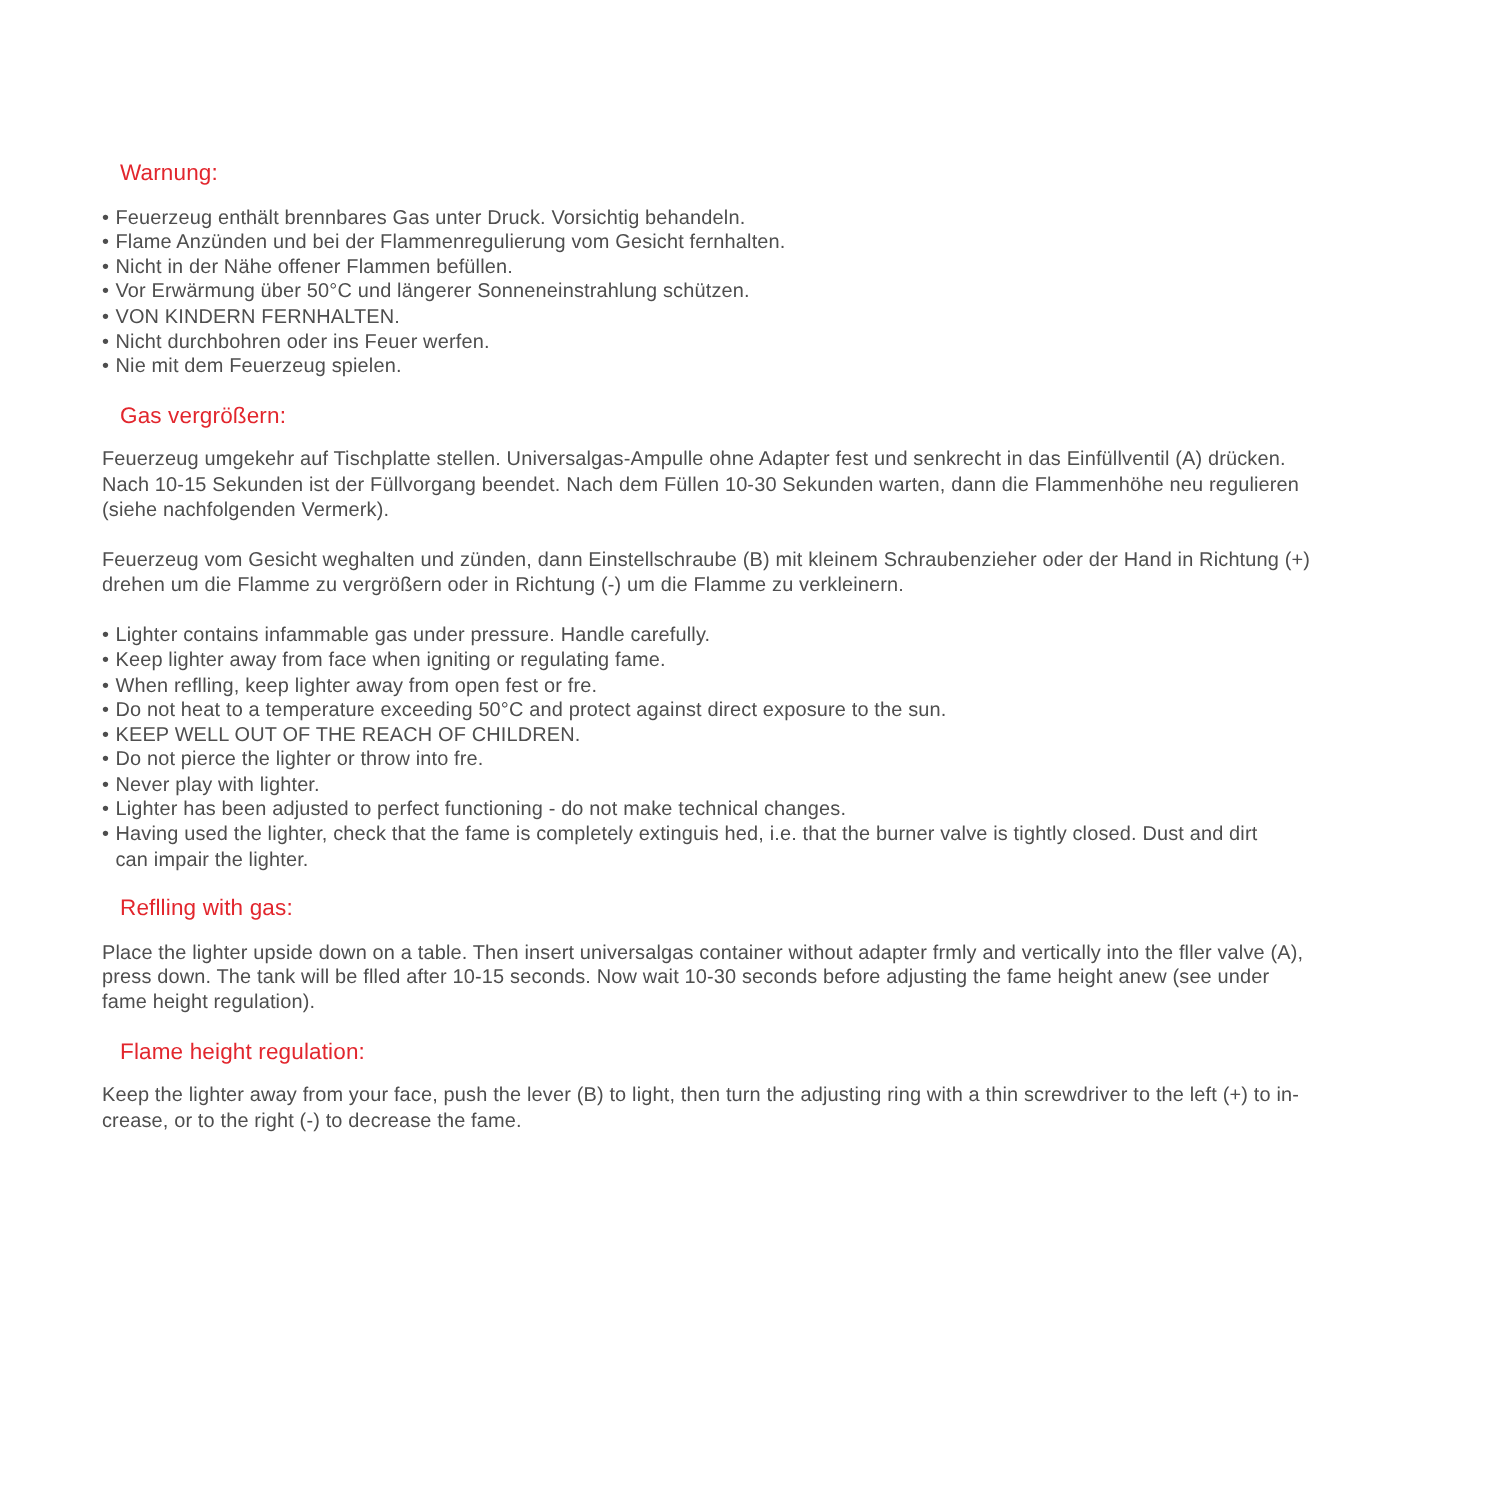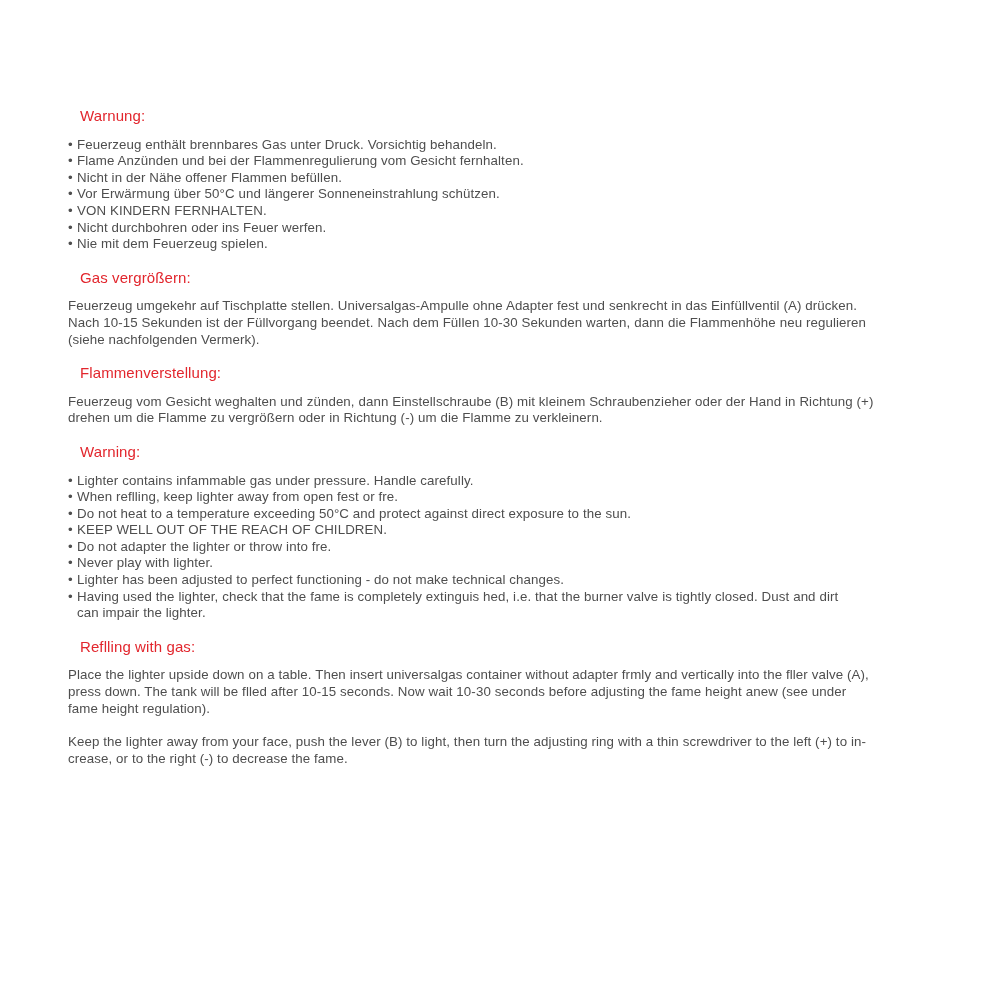--- a/index.html
+++ b/index.html
@@ -48,40 +48,40 @@
         <div class="line"><span class="marker">•</span><span>Nicht durchbohren oder ins Feuer werfen.</span></div>
         <div class="line"><span class="marker">•</span><span>Nie mit dem Feuerzeug spielen.</span></div>
       </section>
       <section class="doc-section">
         <h2 class="heading">Gas vergrößern:</h2>
         <div class="line"><span>Feuerzeug umgekehr auf Tischplatte stellen. Universalgas-Ampulle ohne Adapter fest und senkrecht in das Einfüllventil (A) drücken.</span></div>
         <div class="line"><span>Nach 10-15 Sekunden ist der Füllvorgang beendet. Nach dem Füllen 10-30 Sekunden warten, dann die Flammenhöhe neu regulieren</span></div>
         <div class="line"><span>(siehe nachfolgenden Vermerk).</span></div>
       </section>
       <section class="doc-section">
-        <h2 class="heading">Flammenverstellung:</h2>
         <div class="line"><span>Feuerzeug vom Gesicht weghalten und zünden, dann Einstellschraube (B) mit kleinem Schraubenzieher oder der Hand in Richtung (+)</span></div>
         <div class="line"><span>drehen um die Flamme zu vergrößern oder in Richtung (-) um die Flamme zu verkleinern.</span></div>
       </section>
       <section class="doc-section">
-        <h2 class="heading">Warning:</h2>
         <div class="line"><span class="marker">•</span><span>Lighter contains infammable gas under pressure. Handle carefully.</span></div>
+        <div class="line"><span class="marker">•</span><span>Keep lighter away from face when igniting or regulating fame.</span></div>
         <div class="line"><span class="marker">•</span><span>When reflling, keep lighter away from open fest or fre.</span></div>
         <div class="line"><span class="marker">•</span><span>Do not heat to a temperature exceeding 50°C and protect against direct exposure to the sun.</span></div>
         <div class="line"><span class="marker">•</span><span>KEEP WELL OUT OF THE REACH OF CHILDREN.</span></div>
-        <div class="line"><span class="marker">•</span><span>Do not adapter the lighter or throw into fre.</span></div>
+        <div class="line"><span class="marker">•</span><span>Do not pierce the lighter or throw into fre.</span></div>
         <div class="line"><span class="marker">•</span><span>Never play with lighter.</span></div>
         <div class="line"><span class="marker">•</span><span>Lighter has been adjusted to perfect functioning - do not make technical changes.</span></div>
         <div class="line"><span class="marker">•</span><span>Having used the lighter, check that the fame is completely extinguis hed, i.e. that the burner valve is tightly closed. Dust and dirt</span></div>
         <div class="line indent"><span>can impair the lighter.</span></div>
       </section>
       <section class="doc-section">
         <h2 class="heading">Reflling with gas:</h2>
         <div class="line"><span>Place the lighter upside down on a table. Then insert universalgas container without adapter frmly and vertically into the fller valve (A),</span></div>
         <div class="line"><span>press down. The tank will be flled after 10-15 seconds. Now wait 10-30 seconds before adjusting the fame height anew (see under</span></div>
         <div class="line"><span>fame height regulation).</span></div>
       </section>
       <section class="doc-section">
+        <h2 class="heading">Flame height regulation:</h2>
         <div class="line"><span>Keep the lighter away from your face, push the lever (B) to light, then turn the adjusting ring with a thin screwdriver to the left (+) to in-</span></div>
         <div class="line"><span>crease, or to the right (-) to decrease the fame.</span></div>
       </section>
     </div>
 </main>
 
 </body></html>

